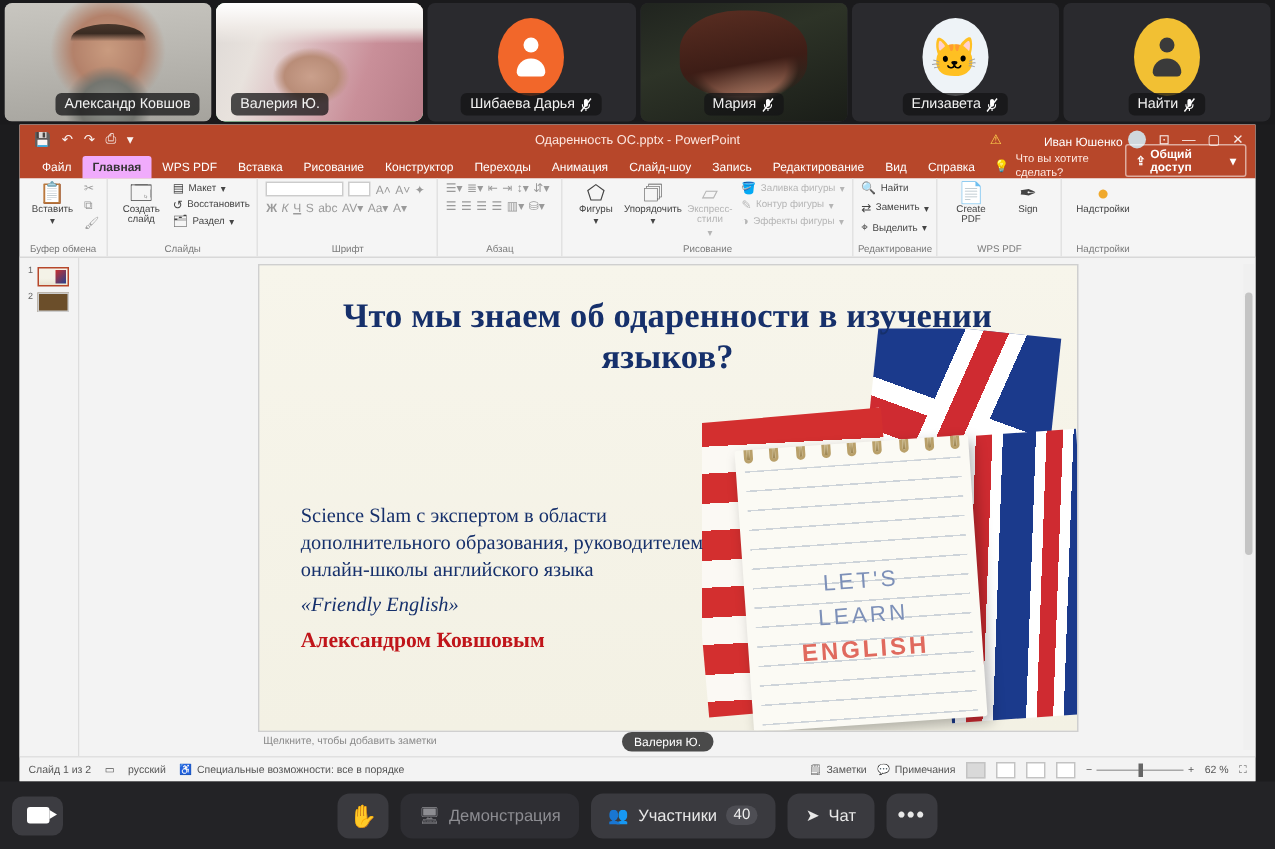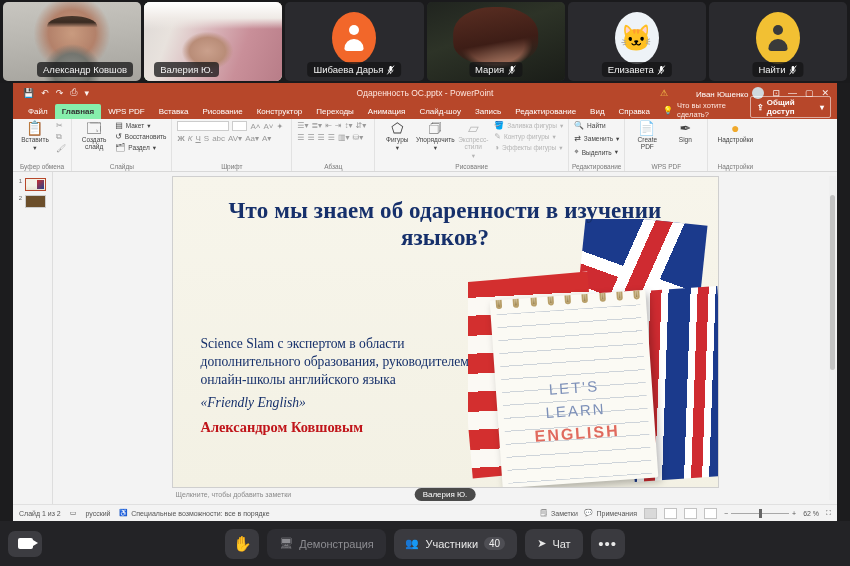--- a/index.html
+++ b/index.html
@@ -108,21 +108,21 @@
   .userpill { display:flex; align-items:flex-end; gap:4px;margin-left:20px; }
   .user-ava { width:12px; height:12px; border-radius:50%; background:#cfd8dd; }
   .wbtn { font-size:9px; opacity:.9; }
 
   .ppt-tabs {
     height: 17px; background: #b7472a;
     display:flex; align-items:flex-end; padding-left:8px; gap:0;
     position: relative;
   }
   .ptab { color:#fff; font-size:8px; padding:3px 7px 3px; white-space:nowrap; }
-  .ptab.active { background:#86efac; color:#333; border-radius:2px 2px 0 0; font-weight:bold; }
+  .ptab.active { background:#f0abfc; color:#333; border-radius:2px 2px 0 0; font-weight:bold; }
   .tellme { color:#fde7e0; font-size:7.5px; display:flex; align-items:center; gap:4px; margin-left:6px; }
   .bulb { font-size:8px; }
   .share-btn {
     margin-left:auto; margin-right:6px; margin-bottom:1px;
     border:1px solid rgba(255,255,255,.55); color:#fff; font-size:8px; font-weight:bold;
     padding:1px 6px; border-radius:2px; display:flex; align-items:center; gap:3px;
   }
 
   .ppt-ribbon {
     height: 53px; background:#f5f5f5; border-bottom:1px solid #d8d8d8;

